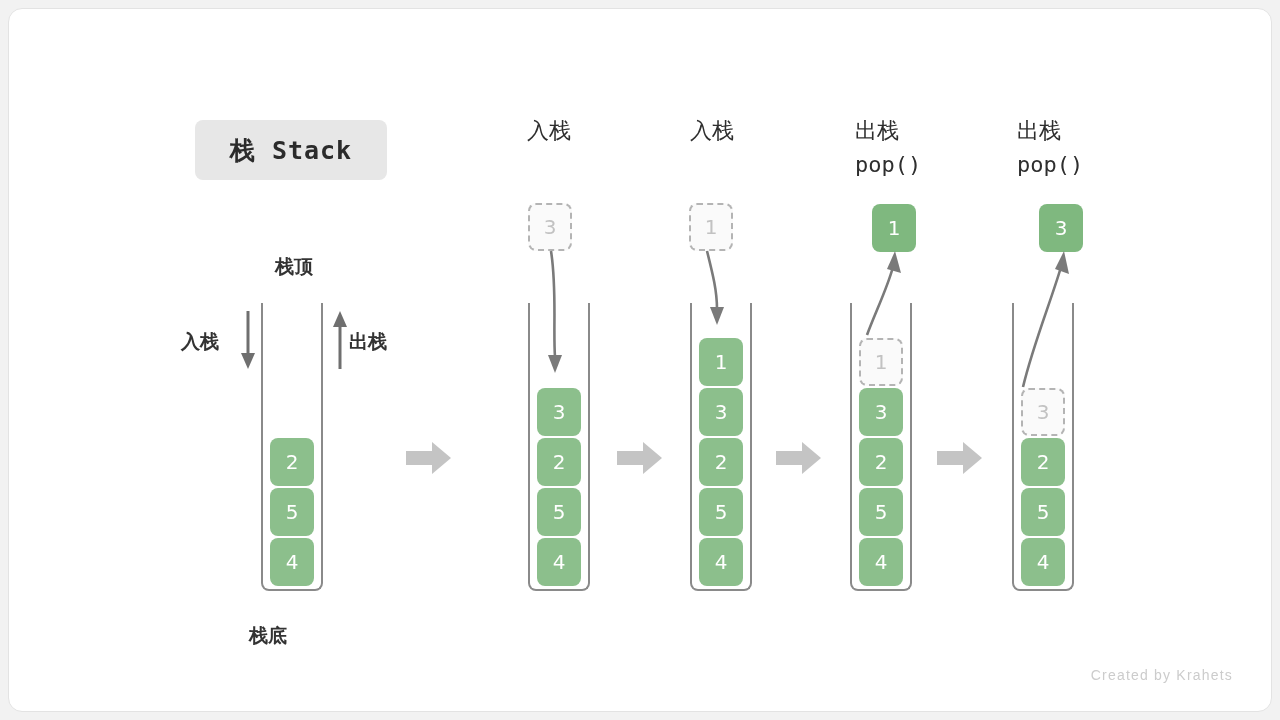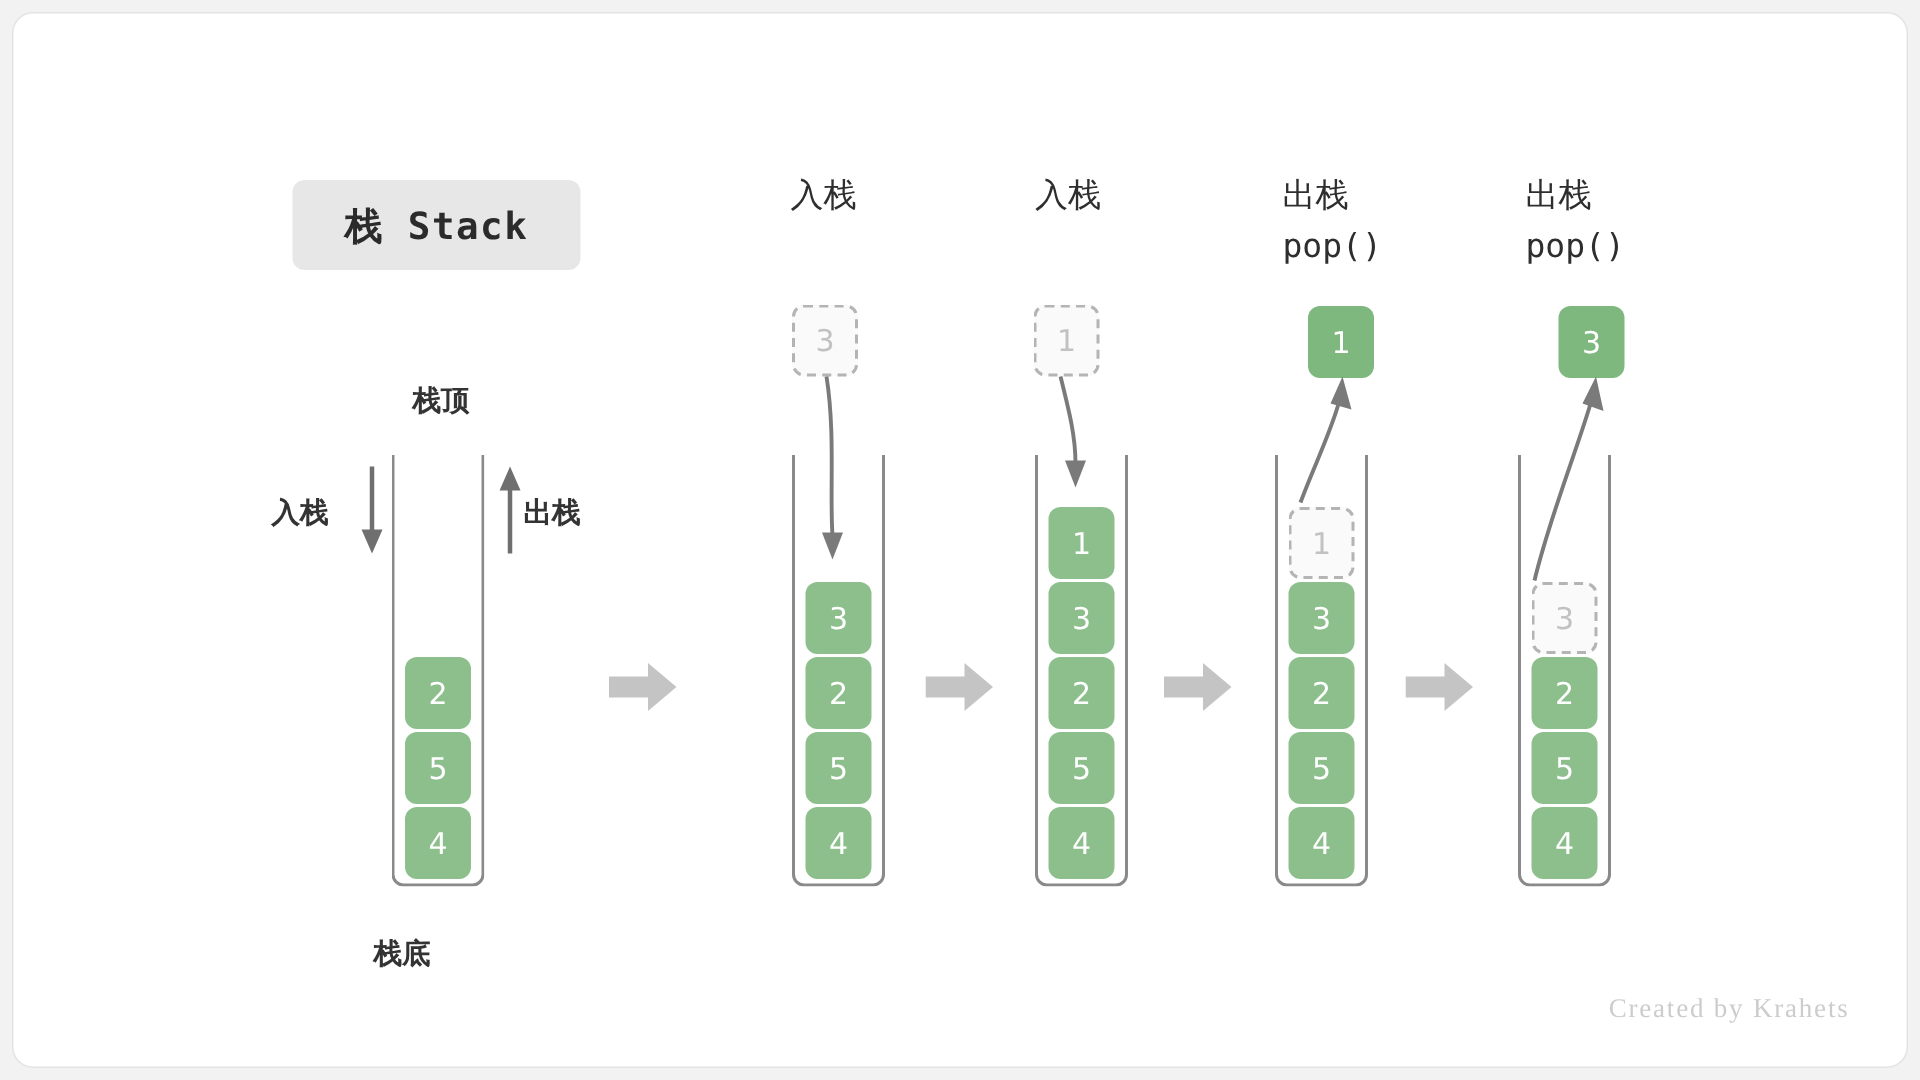--- a/index.html
+++ b/index.html
@@ -161,23 +161,23 @@
     position: absolute;
     pointer-events: none;
   }
 
   
   #watermark {
     position: absolute;
     right: 38px;
     bottom: 28px;
     color: #cccccc;
-    font-size: 18px;
+    font-size: 14px;
     letter-spacing: 1.2px;
-    font-family: Liberation Serif, serif;
+    font-family: Liberation Sans, sans-serif;
   }
 </style>
 </head>
 <body>
 
 <div id="page">
   <div id="card">
 
     <div id="title-badge">栈 Stack</div>
 

